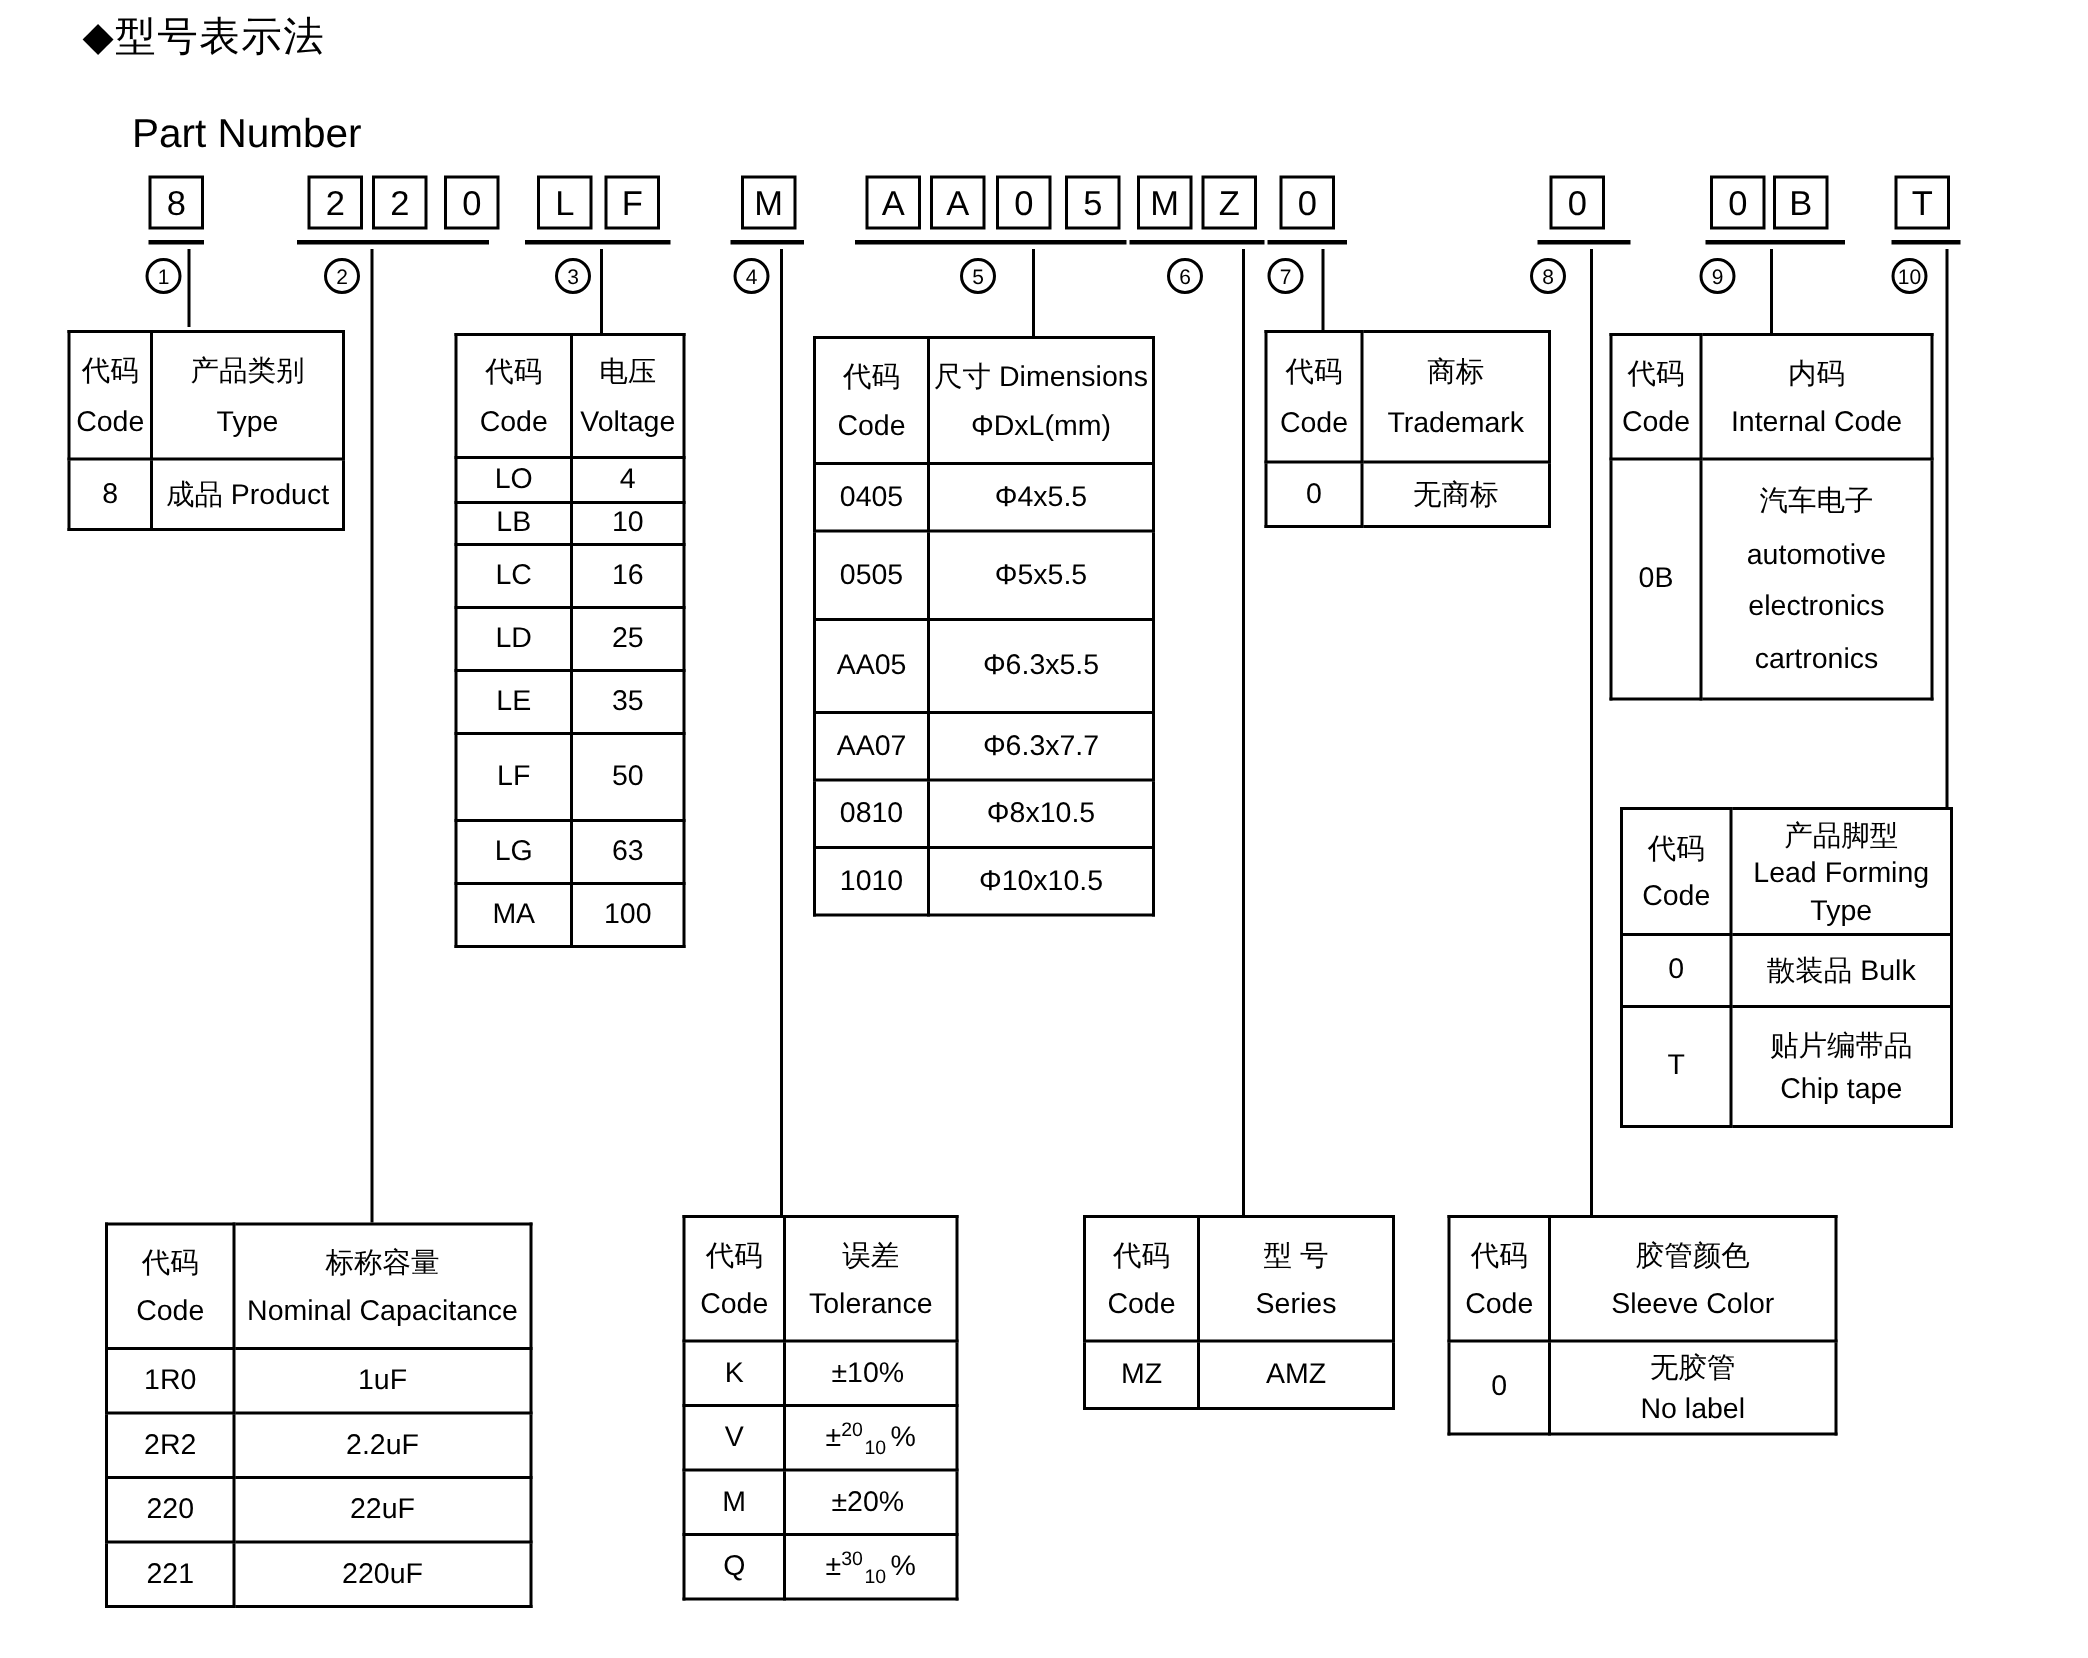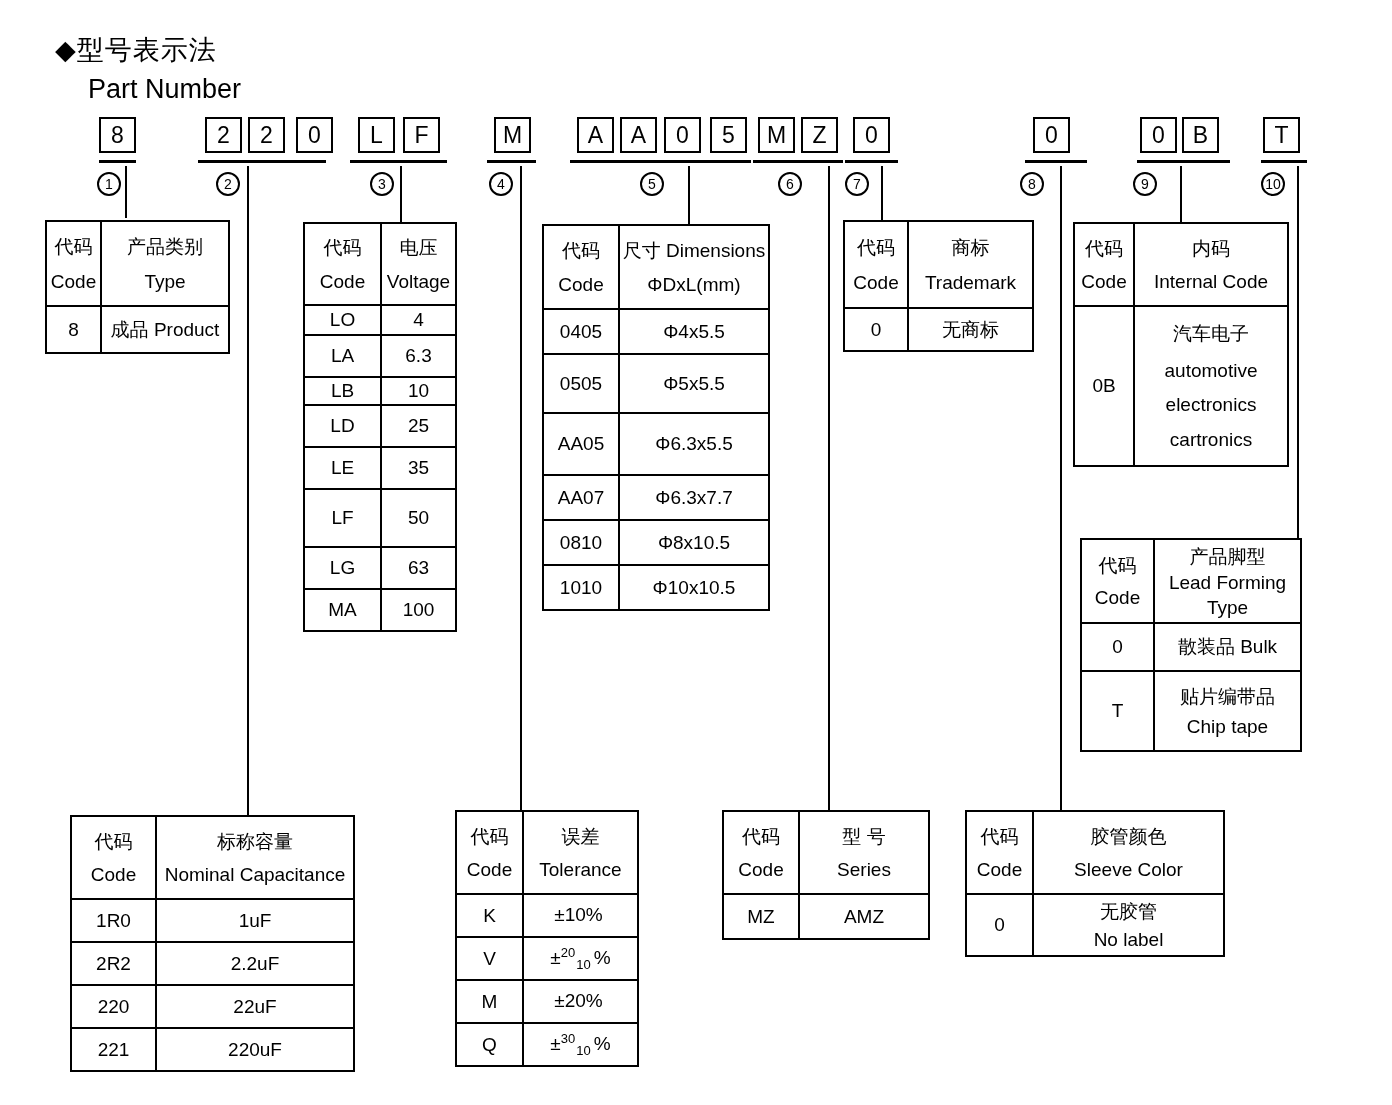--- a/index.html
+++ b/index.html
@@ -1,18 +1,18 @@
 <!DOCTYPE html>
 <html><head>
 <meta charset="utf-8">
 <style>
   html,body{margin:0;padding:0;background:#fff;}
   .page{position:relative;width:1392px;height:1105px;background:#fff;color:#000;
         font-family:"Liberation Sans","DejaVu Sans",sans-serif;overflow:hidden;}
-  .title-zh{position:absolute;left:55px;top:32px;font-size:27px;letter-spacing:1px;}
+  .title-zh{position:absolute;left:55px;top:6px;font-size:27px;letter-spacing:1px;}
   .title-en{position:absolute;left:88px;top:74px;font-size:27px;}
   .pn-box{position:absolute;top:117px;width:33px;height:32px;border:2px solid #000;
           text-align:center;font-size:23px;line-height:32px;}
   .uline{position:absolute;top:160px;height:3px;background:#000;}
   .vline{position:absolute;width:2px;background:#000;}
   .circ{position:absolute;top:172px;width:20px;height:20px;border:2px solid #000;border-radius:50%;
         text-align:center;font-size:14px;line-height:20px;}
   table.t{position:absolute;border-collapse:collapse;table-layout:fixed;}
   table.t td{border:2px solid #000;text-align:center;vertical-align:middle;
              font-size:19px;padding:0;overflow:hidden;}
@@ -125,27 +125,27 @@
             <div class="vstack" style="height:76px">
         <div>电压</div>
         <div>Voltage</div>
             </div>
           </td>
     </tr>
     <tr style="height:30px">
           <td>LO</td>
           <td>4</td>
         </tr>
-    <tr style="height:42px">
-          <td>LA</td>
-          <td>6.3</td>
-        </tr>
     <tr style="height:28px">
           <td>LB</td>
           <td>10</td>
+        </tr>
+    <tr style="height:42px">
+          <td>LC</td>
+          <td>16</td>
         </tr>
     <tr style="height:42px">
           <td>LD</td>
           <td>25</td>
         </tr>
     <tr style="height:42px">
           <td>LE</td>
           <td>35</td>
         </tr>
     <tr style="height:58px">

